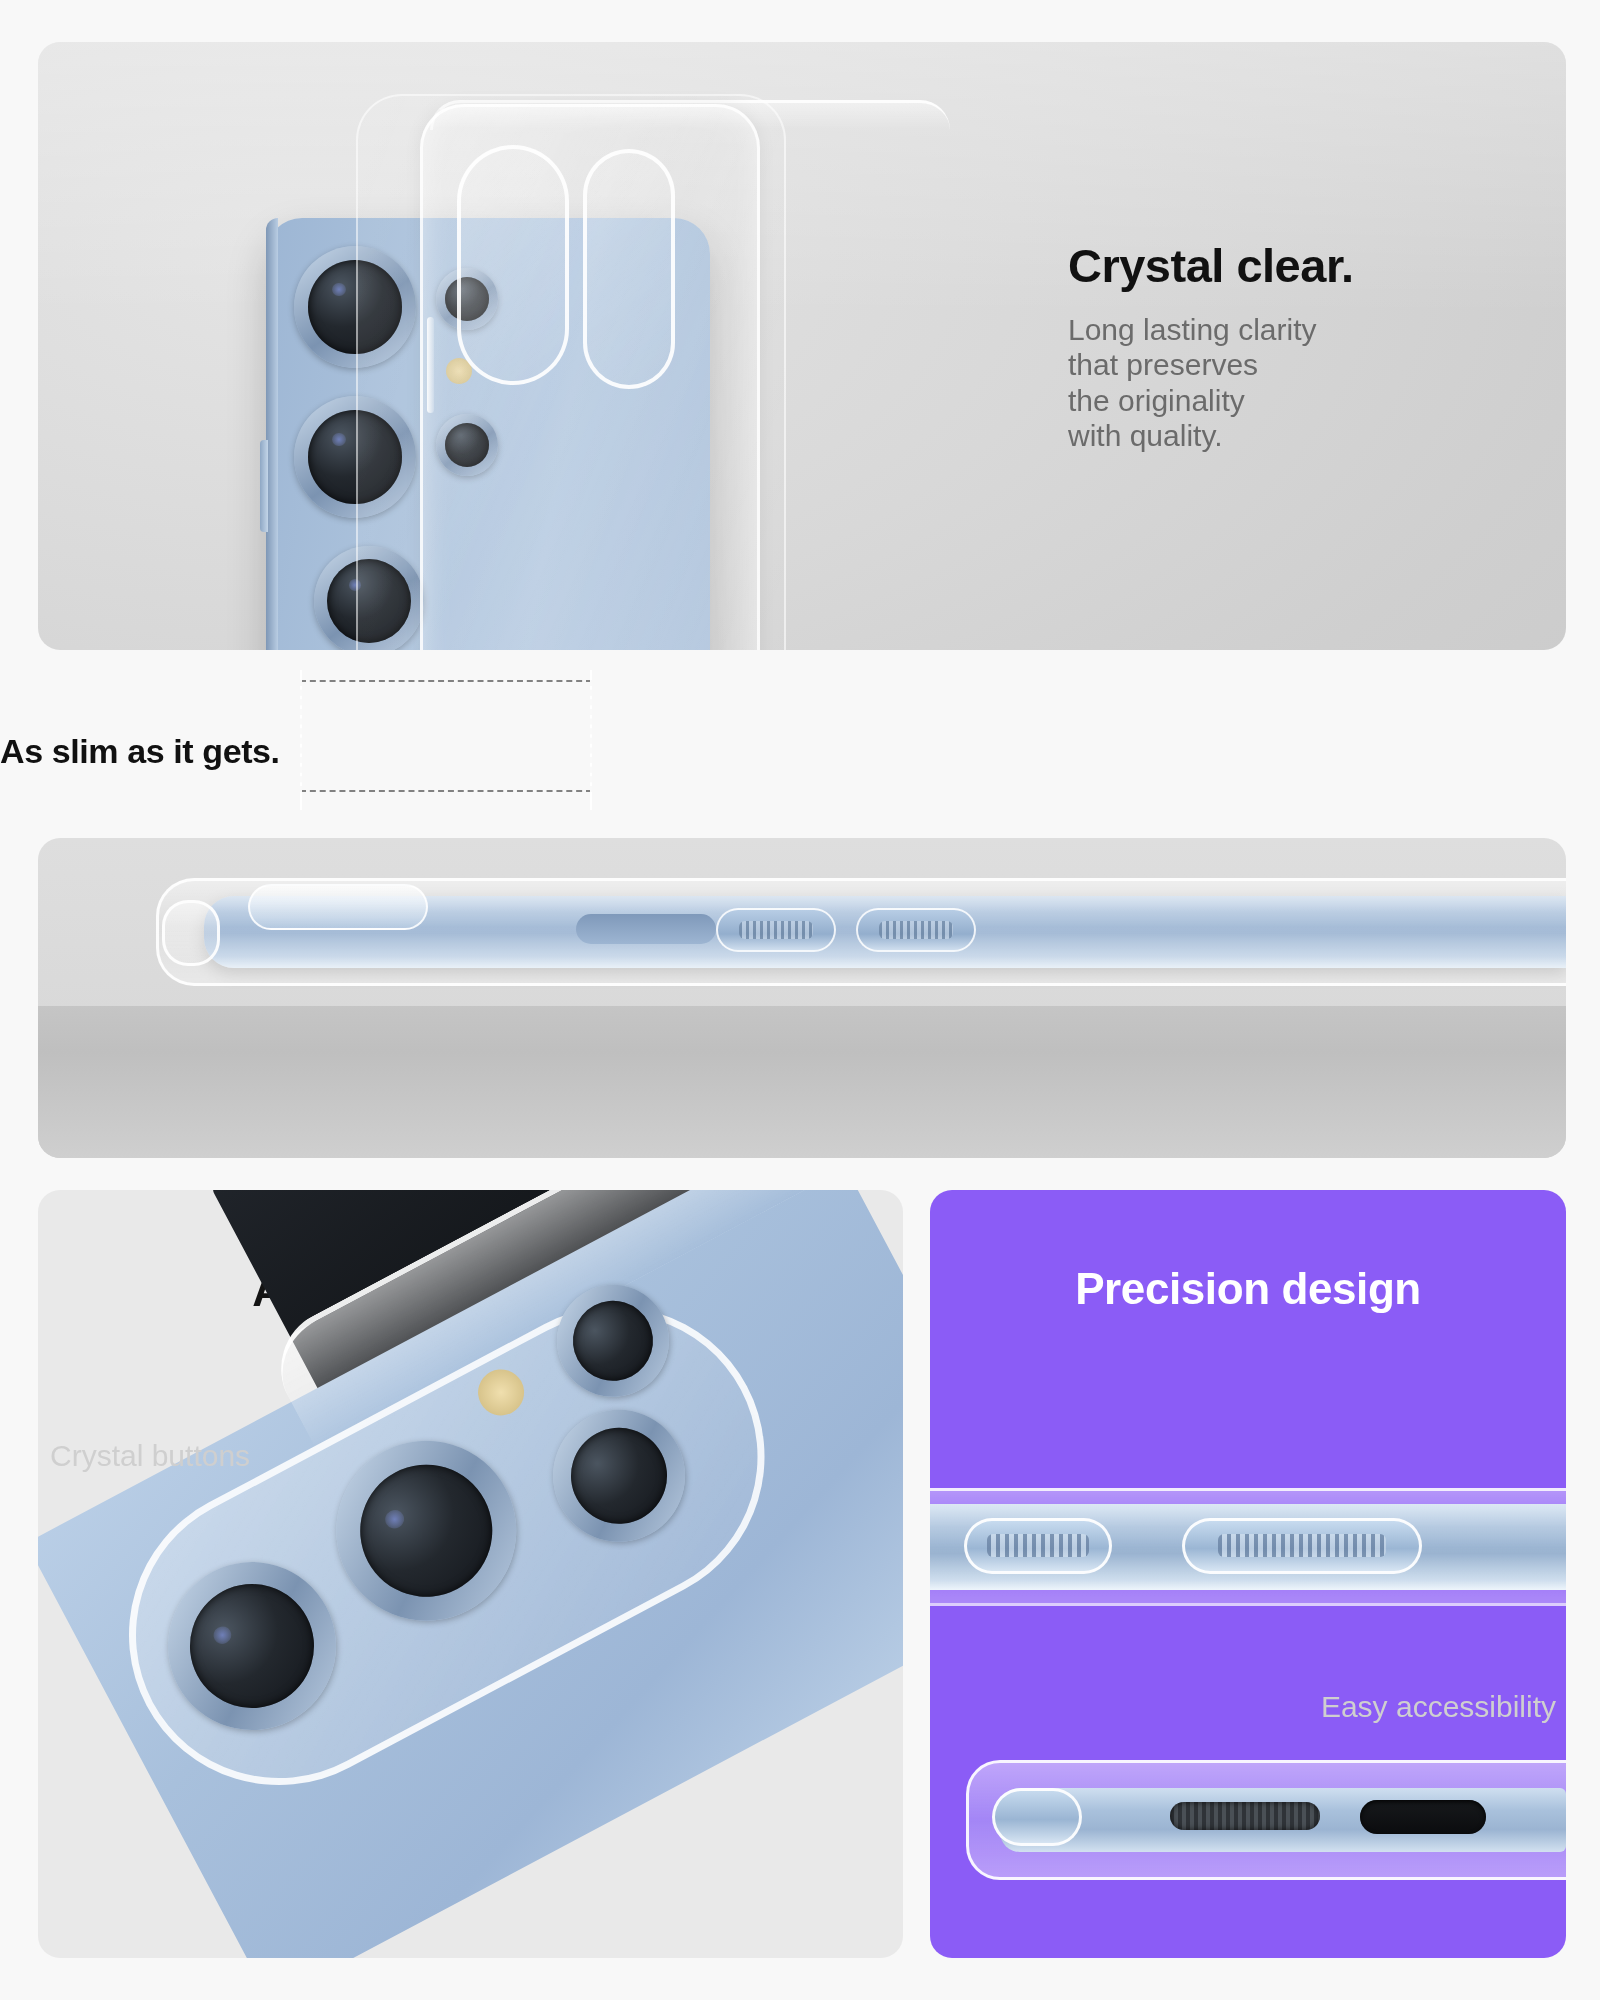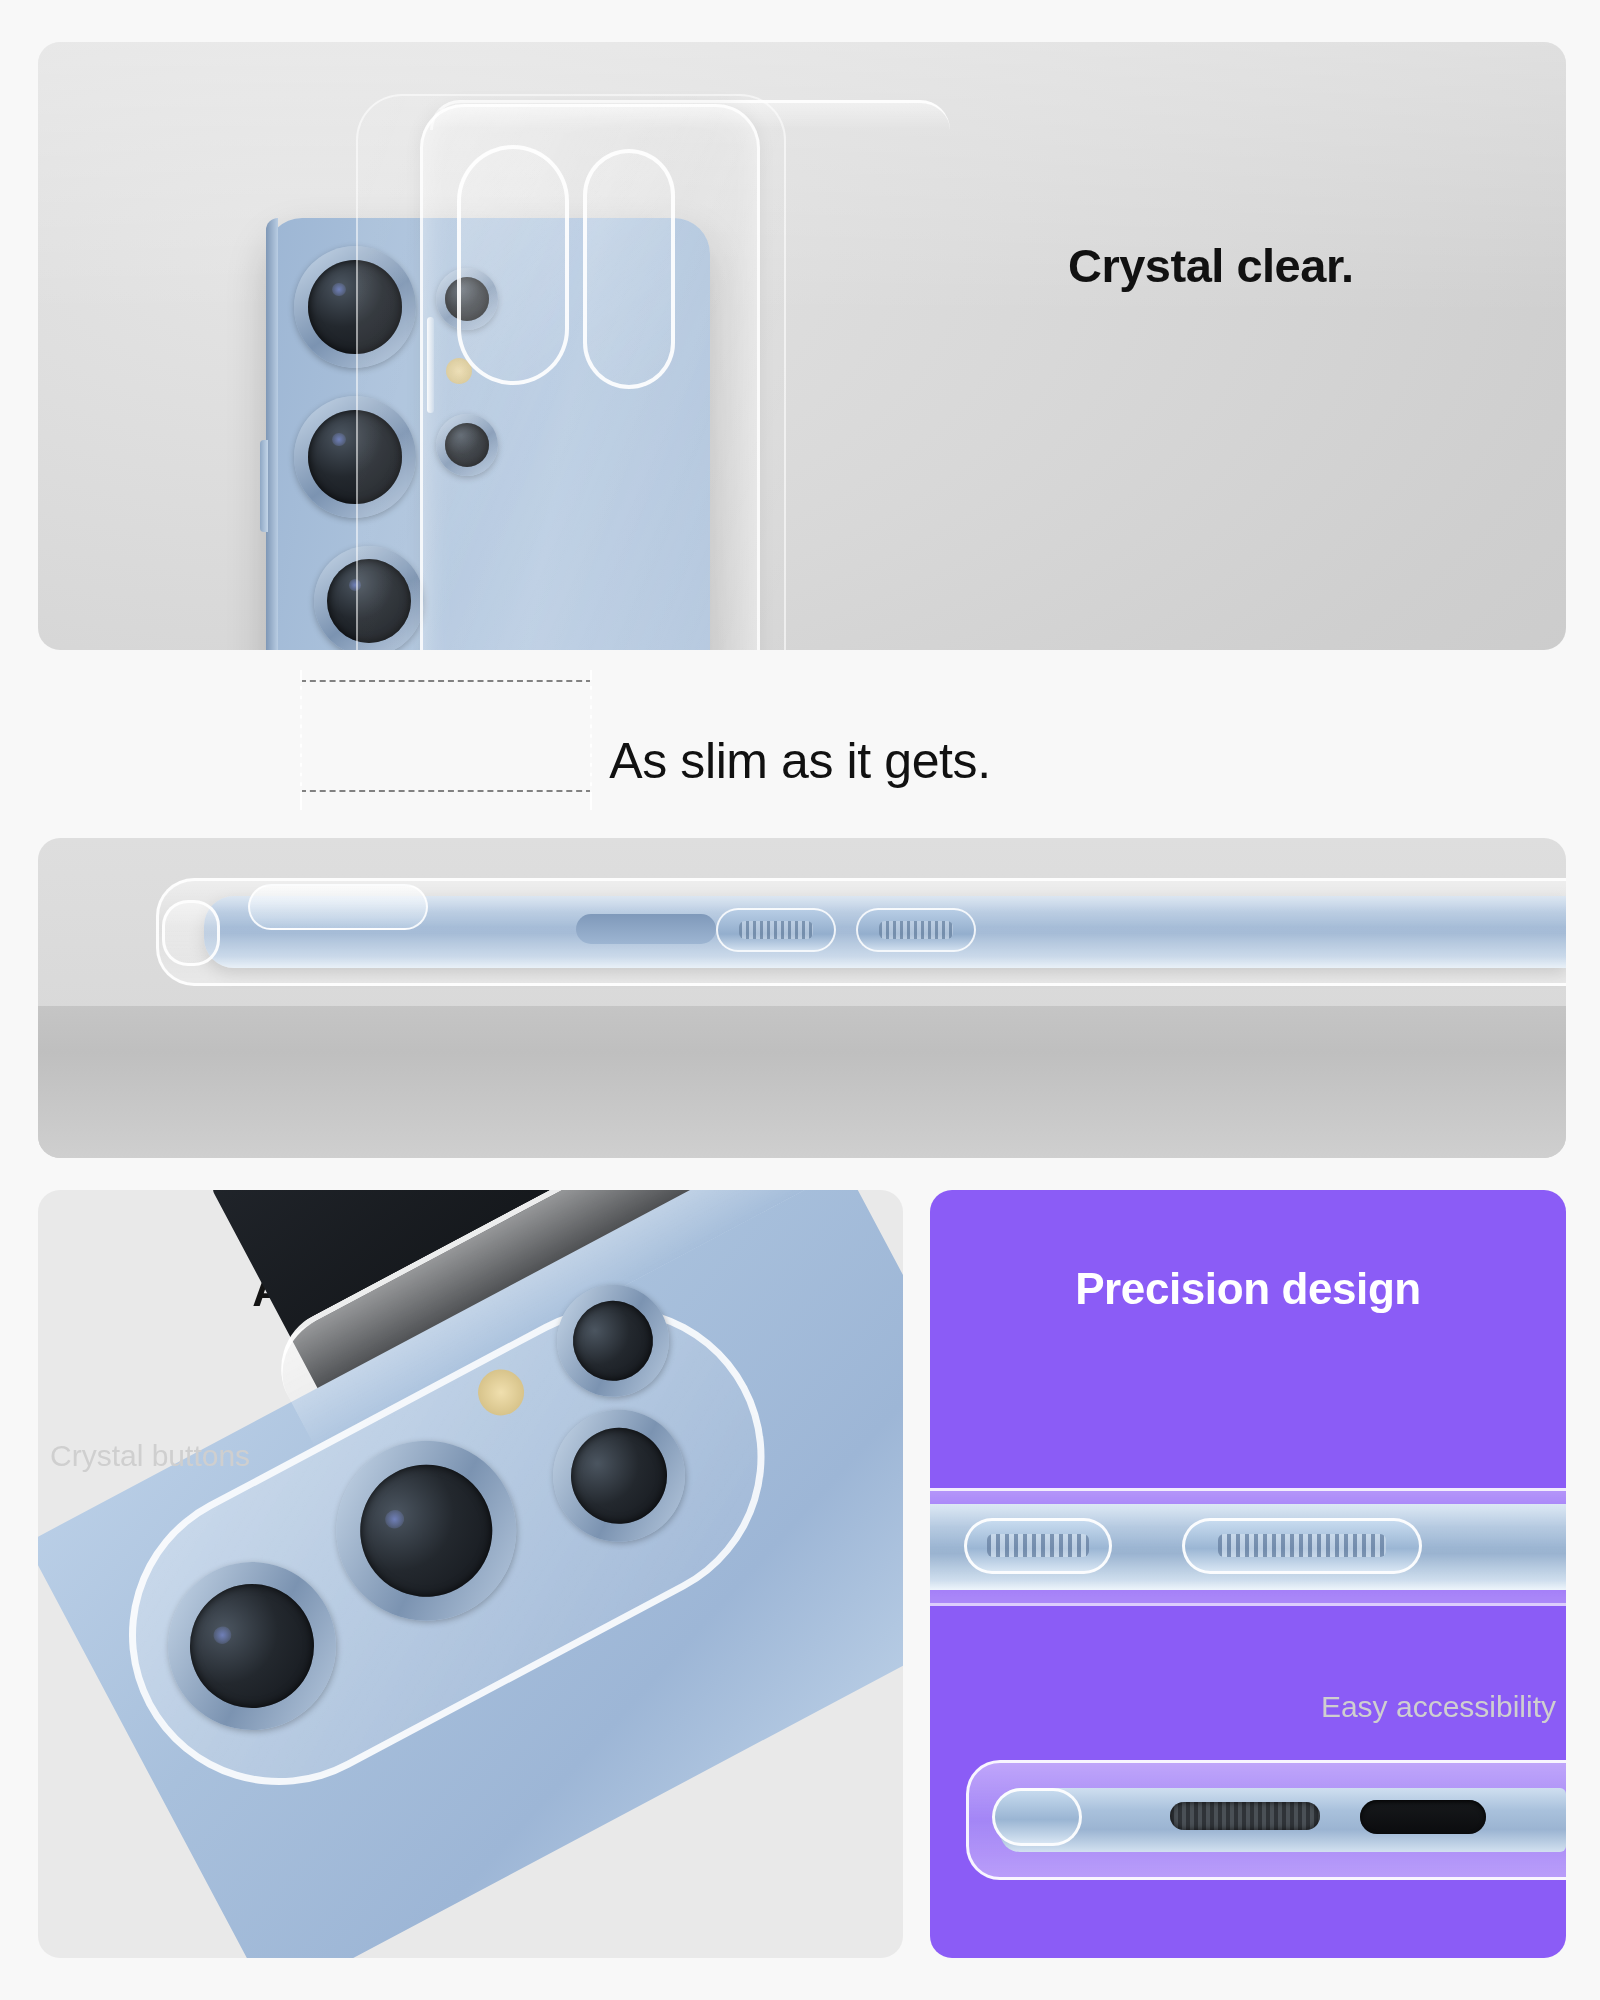--- a/index.html
+++ b/index.html
@@ -90,21 +90,21 @@
     white-space:nowrap;
   }
   .crystal-sub{
     margin-top:19px; font-size:30px; line-height:1.18; color:#6b6b6b; font-weight:400;
   }
   .crystal-sub span{ display:block; }
 
   
   #slim-heading{
     position:absolute; left:0; right:0; top:732px;
-    text-align:center; font-size:50px; font-weight:400; color:#111; letter-spacing:-.4px;
+    font-size:34px; font-weight:700; color:#111; letter-spacing:-.4px;
   }
   #panel-slim{
     left:38px; top:838px; width:1528px; height:320px;
     background:linear-gradient(180deg,#dedede 0%,#d9d9d9 55%,#cccccc 100%);
   }
   #panel-slim .shelf{
     position:absolute; left:0; right:0; top:168px; bottom:0;
     background:linear-gradient(180deg,#c5c5c5,#bfbfbf 30%,#cfcfcf 100%);
   }
   
@@ -299,20 +299,26 @@
     <div class="case-big"></div>
     <div class="case-toprail"></div>
     <div class="case-clear">
       <div class="case-cutout" style="left:34px; top:38px; width:112px; height:240px;"></div>
       <div class="case-cutout" style="left:160px; top:42px; width:92px;  height:240px;"></div>
       <div style="position:absolute;left:4px;top:210px;width:7px;height:96px;background:linear-gradient(90deg,rgba(255,255,255,.9),rgba(255,255,255,.2));border-radius:4px;"></div>
     </div>
 
     <div class="crystal-text">
       <div class="crystal-title">Crystal clear.</div>
+      <div class="crystal-sub">
+        <span>Long lasting clarity</span>
+        <span>that preserves</span>
+        <span>the originality</span>
+        <span>with quality.</span>
+      </div>
     </div>
   </div>
 
   <div id="slim-heading">As slim as it gets.</div>
 
   <div class="panel" id="panel-slim">
     <div class="shelf"></div>
 
     <div class="slim-body">
       <div class="slim-metal"></div>

